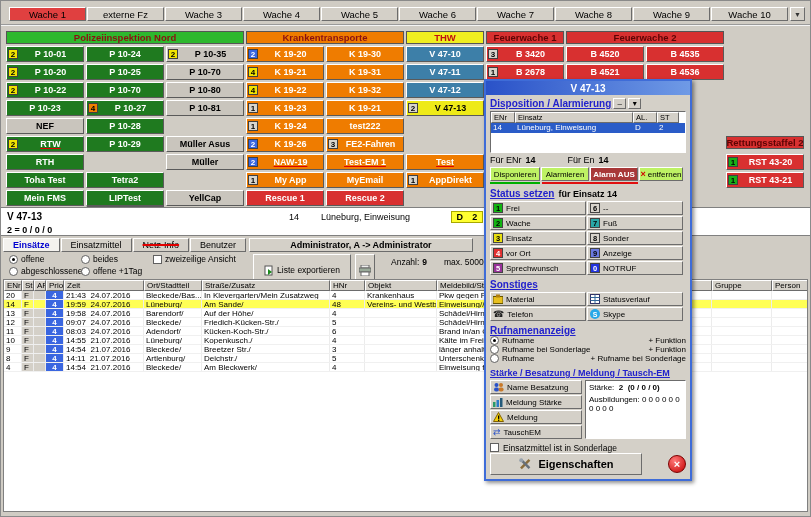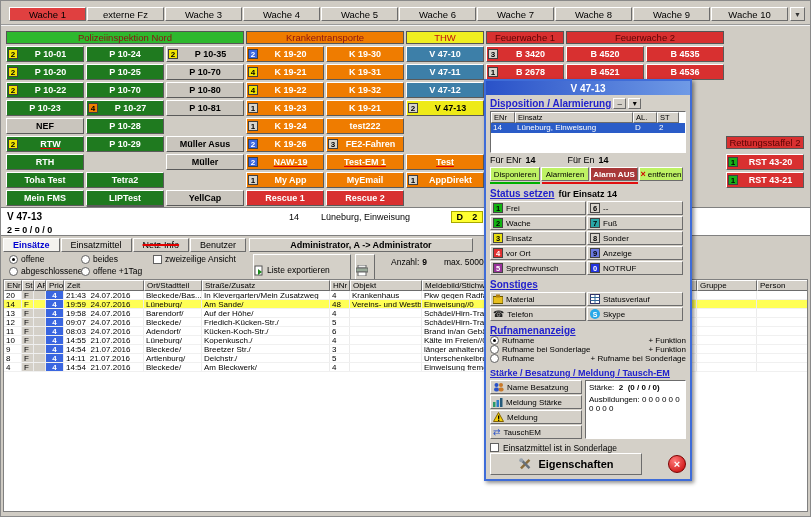--- a/index.html
+++ b/index.html
@@ -10,21 +10,21 @@
 
 
 #tabstrip{position:absolute;top:6px;left:8px;right:6px;height:15px;display:flex;gap:1px;}
 .tab{flex:none;width:77px;height:14px;background:#d4d0c8;border:1px solid;border-color:#fff #6c6c6c #6c6c6c #fff;font-size:9.5px;display:flex;align-items:center;justify-content:center;white-space:nowrap;overflow:hidden;}
 .tab.active{background:#e04040;}
 .tabspacer{flex:1;}
 .spinbtn{flex:none;width:15px;height:14px;border:1px solid;border-color:#fff #6c6c6c #6c6c6c #fff;background:#d4d0c8;font-size:7px;display:flex;align-items:center;justify-content:center;color:#333;}
 #topline{position:absolute;left:0;right:0;top:23px;height:2px;border-top:1px solid #9a9a9a;border-bottom:1px solid #f4f4f4;}
 
 
-.bhdr{position:absolute;height:13px;font-size:9.5px;font-weight:normal;display:flex;align-items:center;justify-content:center;overflow:hidden;white-space:nowrap;border:1px solid #555;}
+.bhdr{position:absolute;height:13px;font-size:9.5px;font-weight:bold;display:flex;align-items:center;justify-content:center;overflow:hidden;white-space:nowrap;border:1px solid #555;}
 .c-green{background:#2eb82e;color:#8b1111;}
 .c-orange{background:#ef7c00;color:#8b1111;}
 .c-yellow{background:#f0ee20;color:#c01010;}
 .c-red{background:#d83030;color:#5c0404;}
 .ucell{position:absolute;width:78px;height:16px;display:flex;align-items:center;border:1px solid;border-color:#ffffff #5a5a5a #5a5a5a #ffffff;font-size:9px;font-weight:bold;overflow:hidden;}
 .t-green{background:#1f7a1f;color:#fff;}
 .t-silver{background:#c9c5bd;color:#000;}
 .t-orange{background:#ef7c00;color:#fff;}
 .t-red{background:#d83030;color:#fff;}
 .t-teal{background:#3d7fa8;color:#fff;}
@@ -50,30 +50,30 @@
 .vtab.struck{text-decoration:line-through;text-decoration-color:#e00000;text-decoration-thickness:2px;}
 #adminbox{position:absolute;left:248px;top:237px;width:224px;height:14px;font-size:9px;font-weight:bold;display:flex;align-items:center;justify-content:center;}
 
 
 #filters{position:absolute;left:0;top:252px;height:25px;right:330px;}
 .fitem{position:absolute;display:flex;align-items:center;gap:3px;font-size:8.5px;white-space:nowrap;}
 .radio{width:9px;height:9px;border-radius:50%;background:#fff;border:1px solid #606060;display:inline-flex;align-items:center;justify-content:center;flex:none;}
 .rdot{display:none;width:3px;height:3px;background:#000;border-radius:50%;}
 .radio.checked .rdot{display:block;}
 .cbox{width:9px;height:9px;background:#fff;border:1px solid #606060;flex:none;}
-.fbtn{position:absolute;height:32px;display:flex;align-items:center;justify-content:flex-start;gap:3px;font-size:8.5px;border:1px solid;border-color:#fff #6c6c6c #6c6c6c #fff;background:#d4d0c8;white-space:nowrap;}
+.fbtn{position:absolute;height:32px;display:flex;align-items:center;justify-content:center;gap:3px;font-size:8.5px;border:1px solid;border-color:#fff #6c6c6c #6c6c6c #fff;background:#d4d0c8;white-space:nowrap;}
 
 
 #etable{position:absolute;left:2px;right:2px;top:278px;bottom:4px;background:#fff;border:1px solid #808080;overflow:hidden;}
 #thead{display:flex;height:11px;}
 .th{flex:none;background:#d4d0c8;border:1px solid;border-color:#fff #6c6c6c #6c6c6c #fff;font-size:8px;line-height:9px;padding-left:2px;overflow:hidden;white-space:nowrap;}
 .trow{display:flex;height:9px;font-size:8px;line-height:9px;border-bottom:1px solid #f0f0f0;}
 .tc{flex:none;overflow:hidden;white-space:pre;padding-left:2px;border-right:1px solid #ececec;}
 .tc0{width:18px;}.tc1{width:12px;}.tc2{width:12px;}.tc3{width:18px;}.tc4{width:80px;}.tc5{width:58px;}
-.tc6{width:128px;}.tc7{width:20px;}.tc8{width:72px;}.tc9{width:275px;}.tc10{width:60px;}.tc11{width:55px;}
+.tc6{width:128px;}.tc7{width:35px;}.tc8{width:72px;}.tc9{width:275px;}.tc10{width:60px;}.tc11{width:55px;}
 .trow .tc1,.trow .tc2{background:#d4d0c8;}
 .hl .tc{background:#ffff55;}
 .trow .tc3{background:#3a66e0;color:#fff;text-align:center;font-weight:bold;padding-left:0;}
 
 
 #dialog{position:absolute;left:483px;top:78px;width:208px;height:402px;background:#d4d0c8;border:2px solid #3e6cd8;box-shadow:2px 2px 4px rgba(0,0,0,.45);z-index:10;display:flex;flex-direction:column;}
 .dtitle{height:14px;background:linear-gradient(90deg,#2a52c8,#6f9ae6);color:#fff;font-weight:bold;font-size:10px;display:flex;align-items:center;justify-content:center;flex:none;}
 .dbody{flex:1;padding:3px 4px;display:flex;flex-direction:column;overflow:hidden;}
 .dhead-row{display:flex;align-items:flex-start;gap:2px;}
 .dheading{color:#2222cc;font-weight:bold;font-size:10px;text-decoration:underline;white-space:nowrap;}

